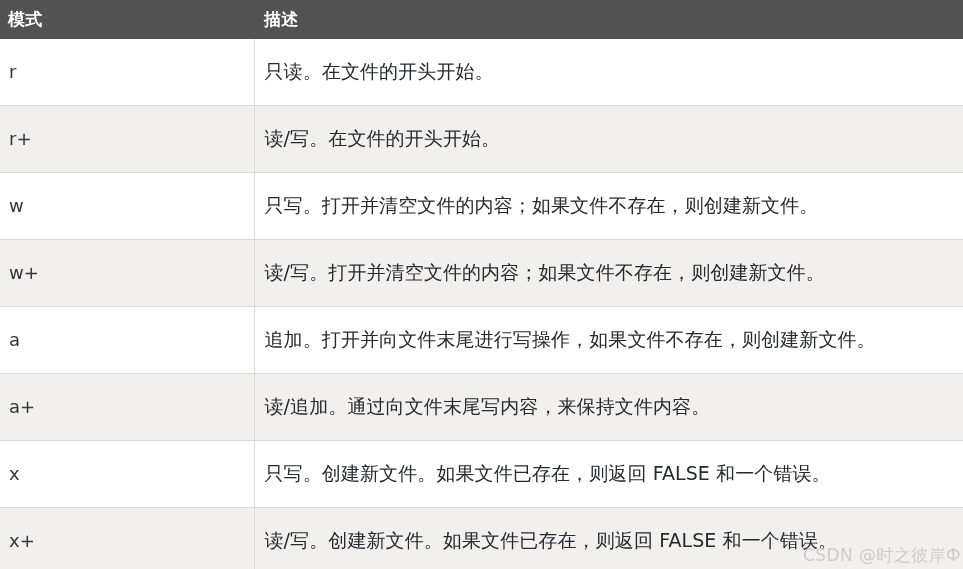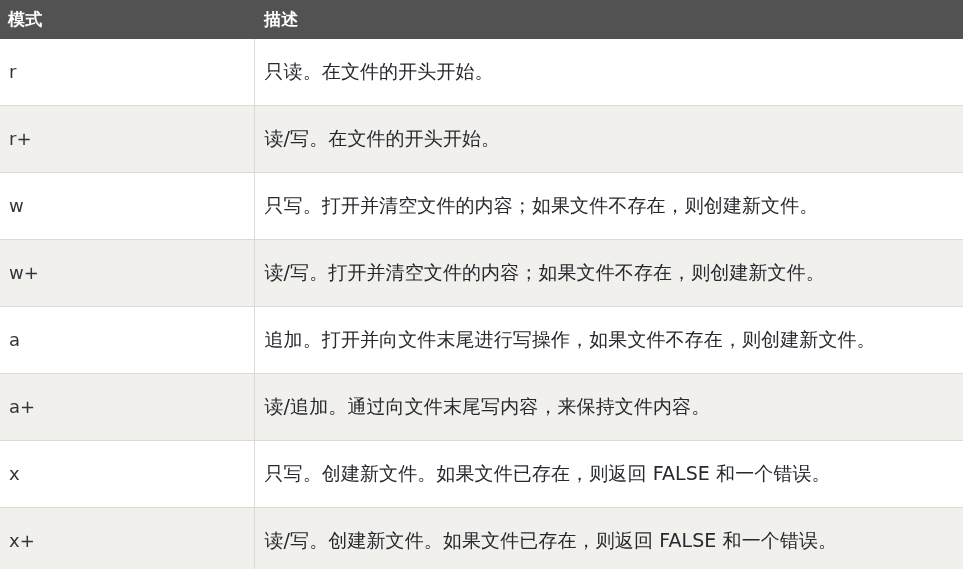--- a/index.html
+++ b/index.html
@@ -136,14 +136,15 @@
           <td class="cell-mode">x</td>
           <td class="cell-desc">只写。创建新文件。如果文件已存在，则返回 FALSE 和一个错误。</td>
         </tr>
         <tr class="data-row row-even">
           <td class="cell-mode">x+</td>
           <td class="cell-desc">读/写。创建新文件。如果文件已存在，则返回 FALSE 和一个错误。</td>
         </tr>
       </tbody>
   </table>
 
+  <div class="watermark">CSDN @时之彼岸Ф</div>
 
 </div>
 
 </body></html>

